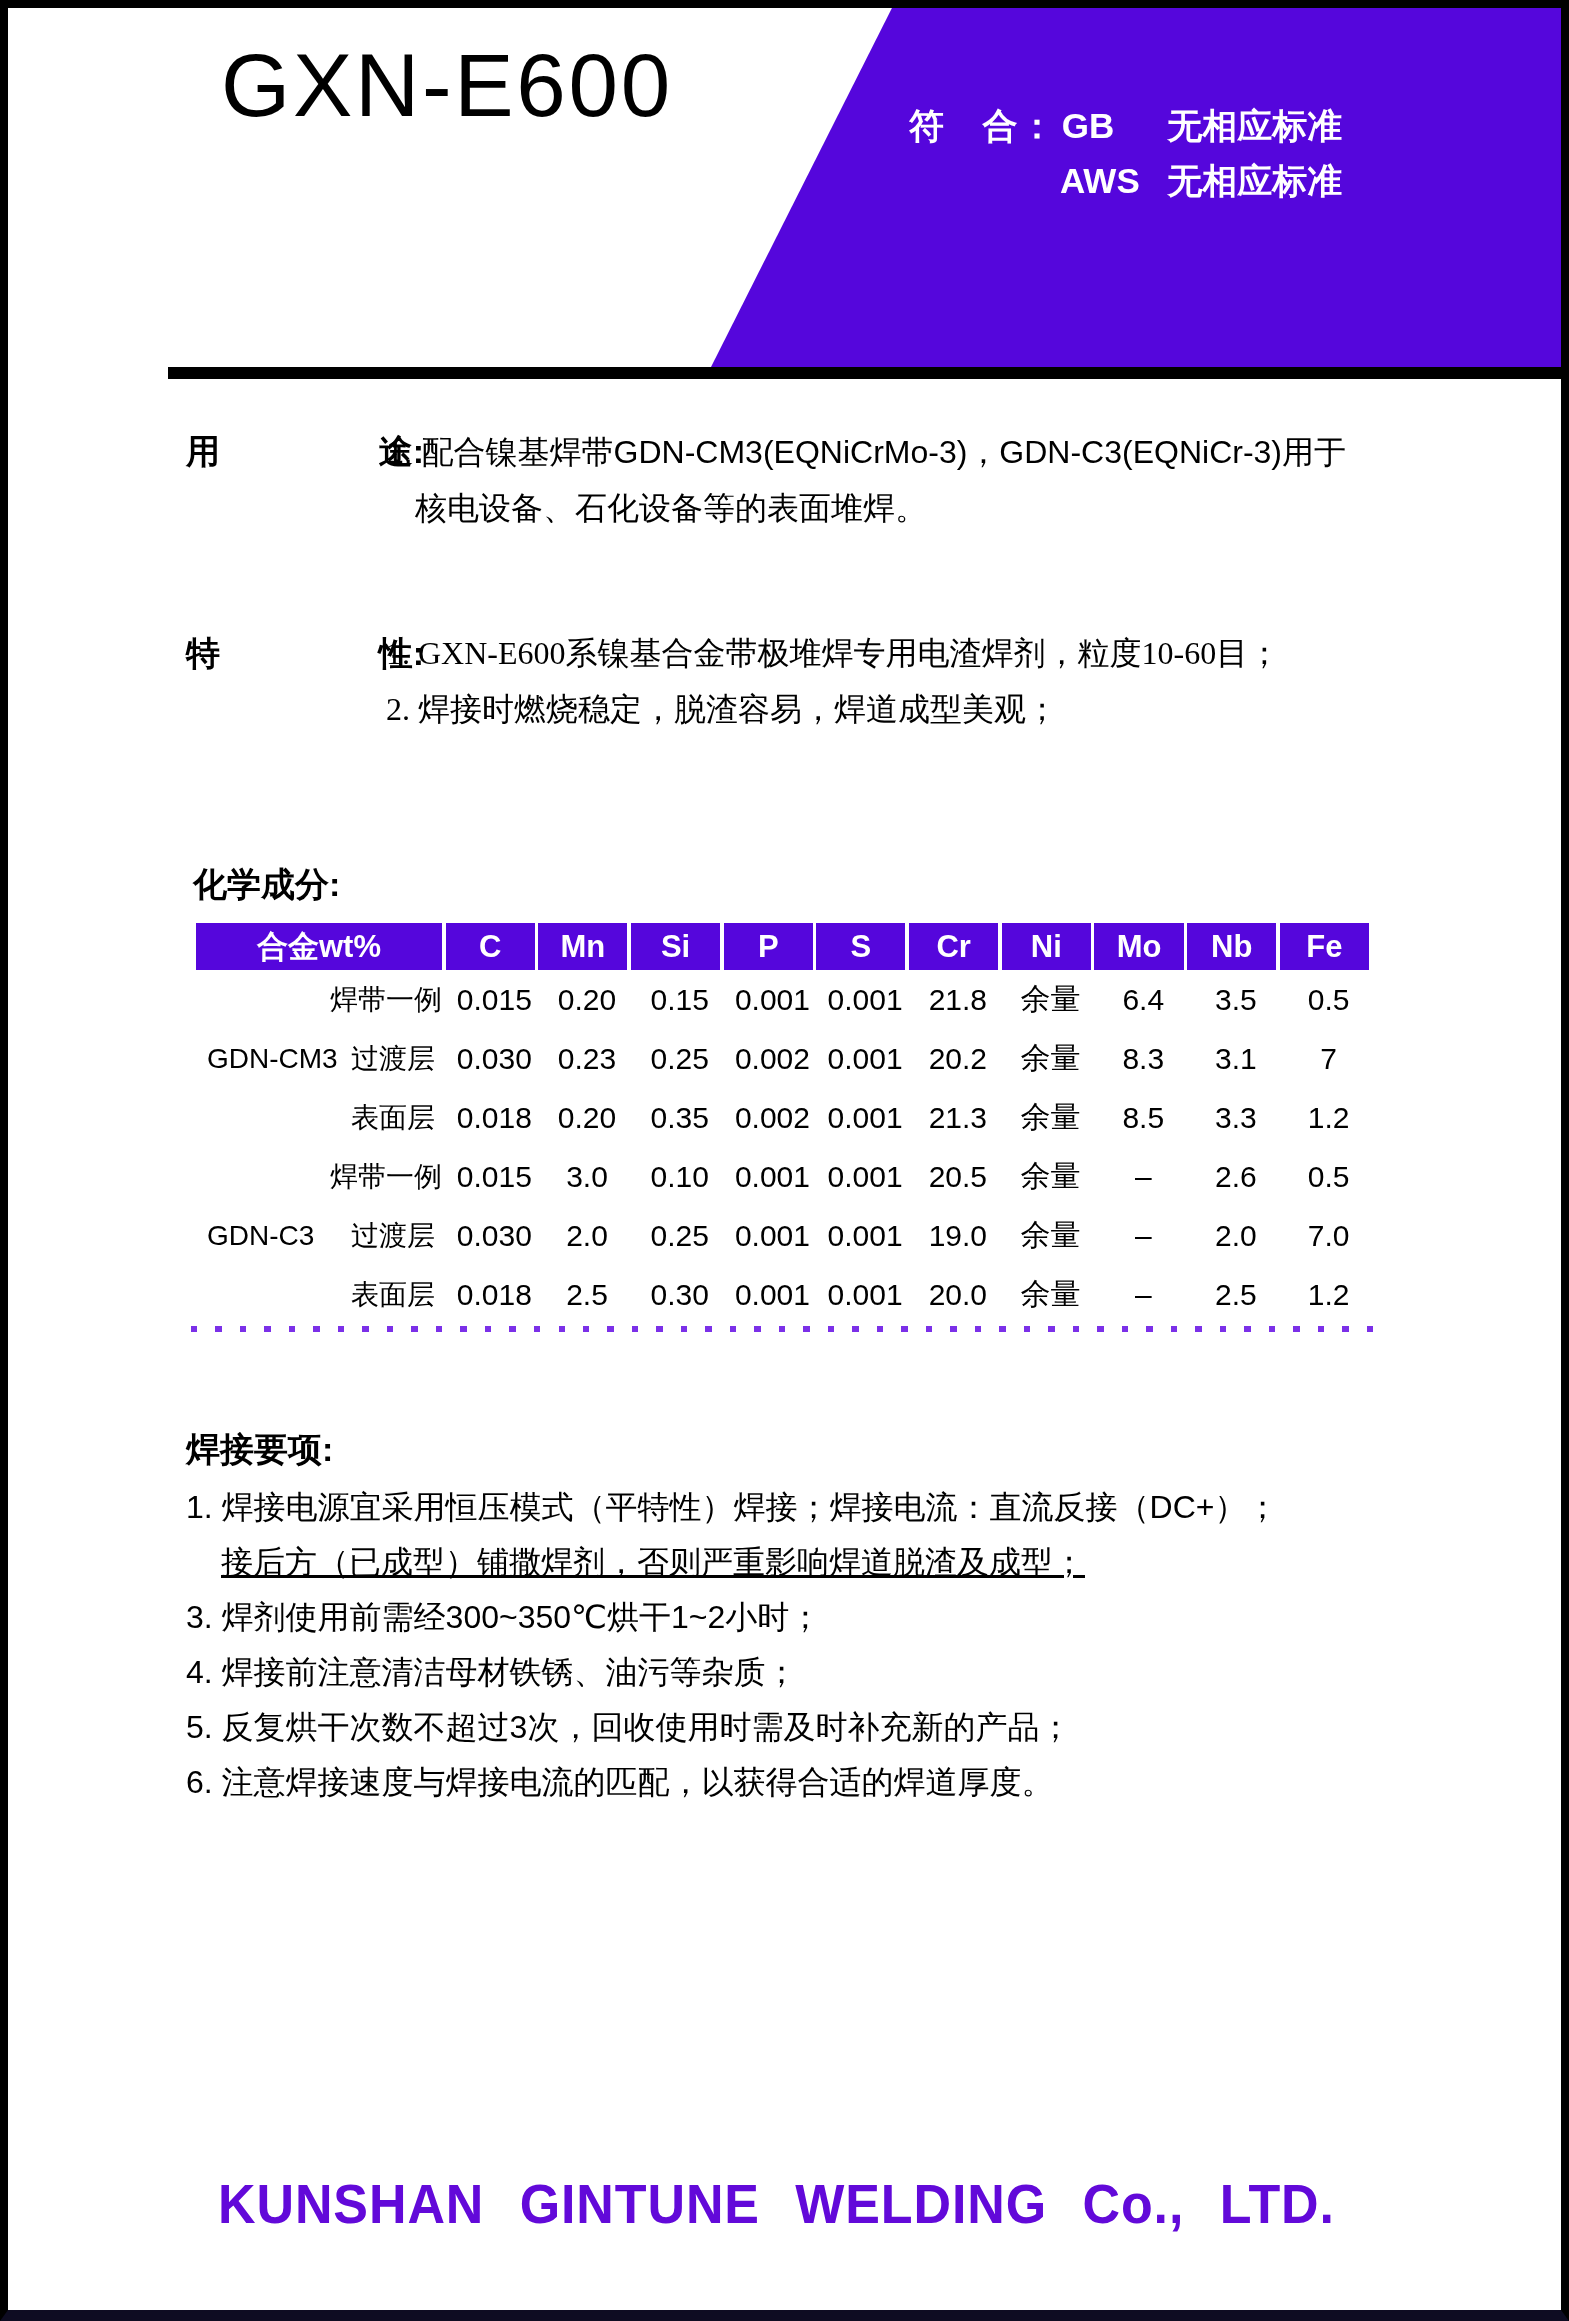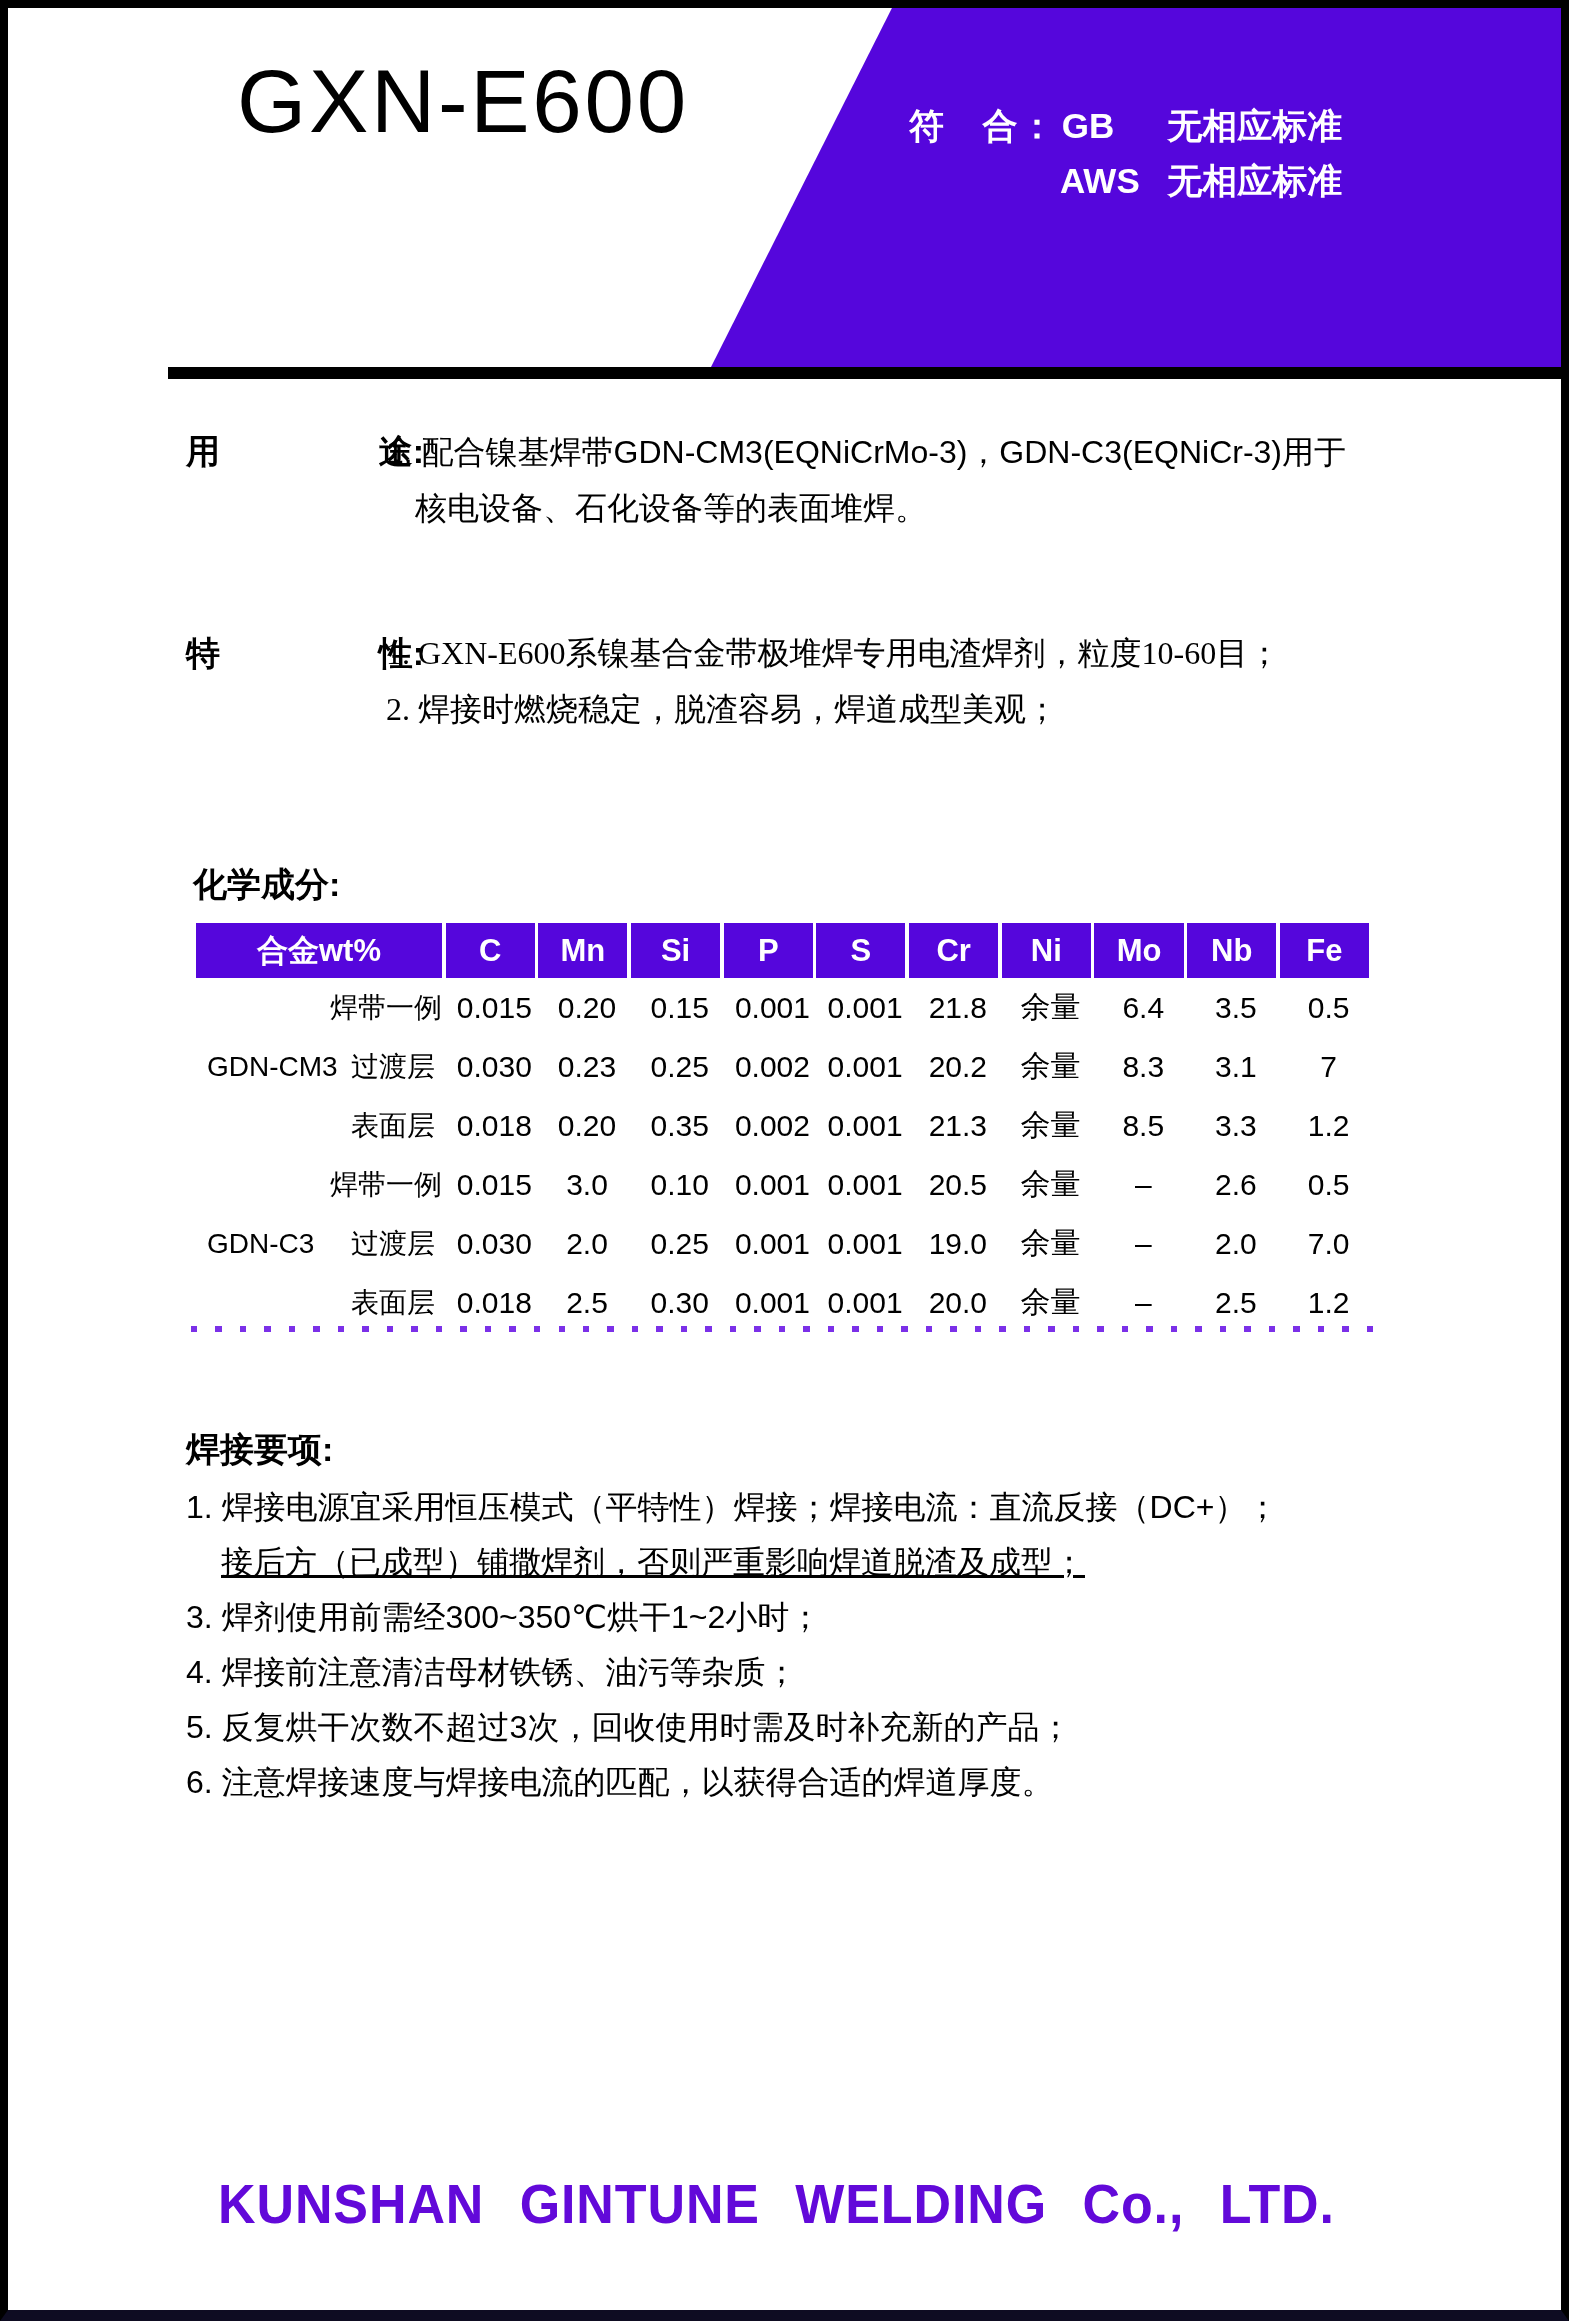--- a/index.html
+++ b/index.html
@@ -23,21 +23,21 @@
     -webkit-clip-path:polygon(896px 0,1569px 0,1569px 367px,711px 367px);
     clip-path:polygon(896px 0,1569px 0,1569px 367px,711px 367px);
   }
   .banner-inner{position:absolute;left:909px;top:105px;color:#fff;font-weight:bold;}
   .banner-row{display:flex;align-items:baseline;font-size:35px;line-height:42px;}
   .banner-row .b-label{margin-right:5.5px;letter-spacing:1.8px;text-align:right;}
   .banner-row .b-std{margin-right:53px;}
   .banner-row2{margin-top:12.7px;margin-left:151px;font-size:35px;justify-content:space-between;}
   .banner-row2 .b-std{margin-right:22px;}
   .title{
-    position:absolute;left:221px;top:35px;margin:16px;
+    position:absolute;left:221px;top:35px;margin:0;
     font-size:89px;font-weight:400;letter-spacing:2.7px;line-height:100px;
   }
   .rule{position:absolute;left:168px;top:367px;right:0;height:11.8px;background:var(--rule,#000);}
 
   
   .sec-label{
     position:absolute;left:186px;width:238px;
     display:flex;justify-content:space-between;
     font-size:34px;font-weight:bold;line-height:40px;
   }
@@ -48,21 +48,21 @@
   .features-body{top:625px;font-family:Liberation Serif, serif;}
   .body-line.indent{padding-left:29px;}
 
   .chem-heading{
     position:absolute;left:193px;top:864px;margin:0;
     font-size:34px;font-weight:bold;line-height:40px;
   }
 
   
   .chem-table{position:absolute;left:196px;top:923px;width:1173px;}
-  .chem-header{display:grid;grid-template-columns:246px repeat(10,1fr);gap:3.6px;height:55px;}
+  .chem-header{display:grid;grid-template-columns:246px repeat(10,1fr);gap:3.6px;height:47px;}
   .hcell{
     background:var(--purple,#5506DC);color:#fff;font-weight:bold;font-size:31px;
     display:flex;align-items:center;justify-content:center;
   }
   .trow{
     display:grid;grid-template-columns:246px repeat(10,1fr);gap:12px;height:59px;
     align-items:center;font-size:30px;font-weight:normal;
   }
   .tcell{text-align:center;}
   .label-cell{display:flex;align-items:center;text-align:left;}

